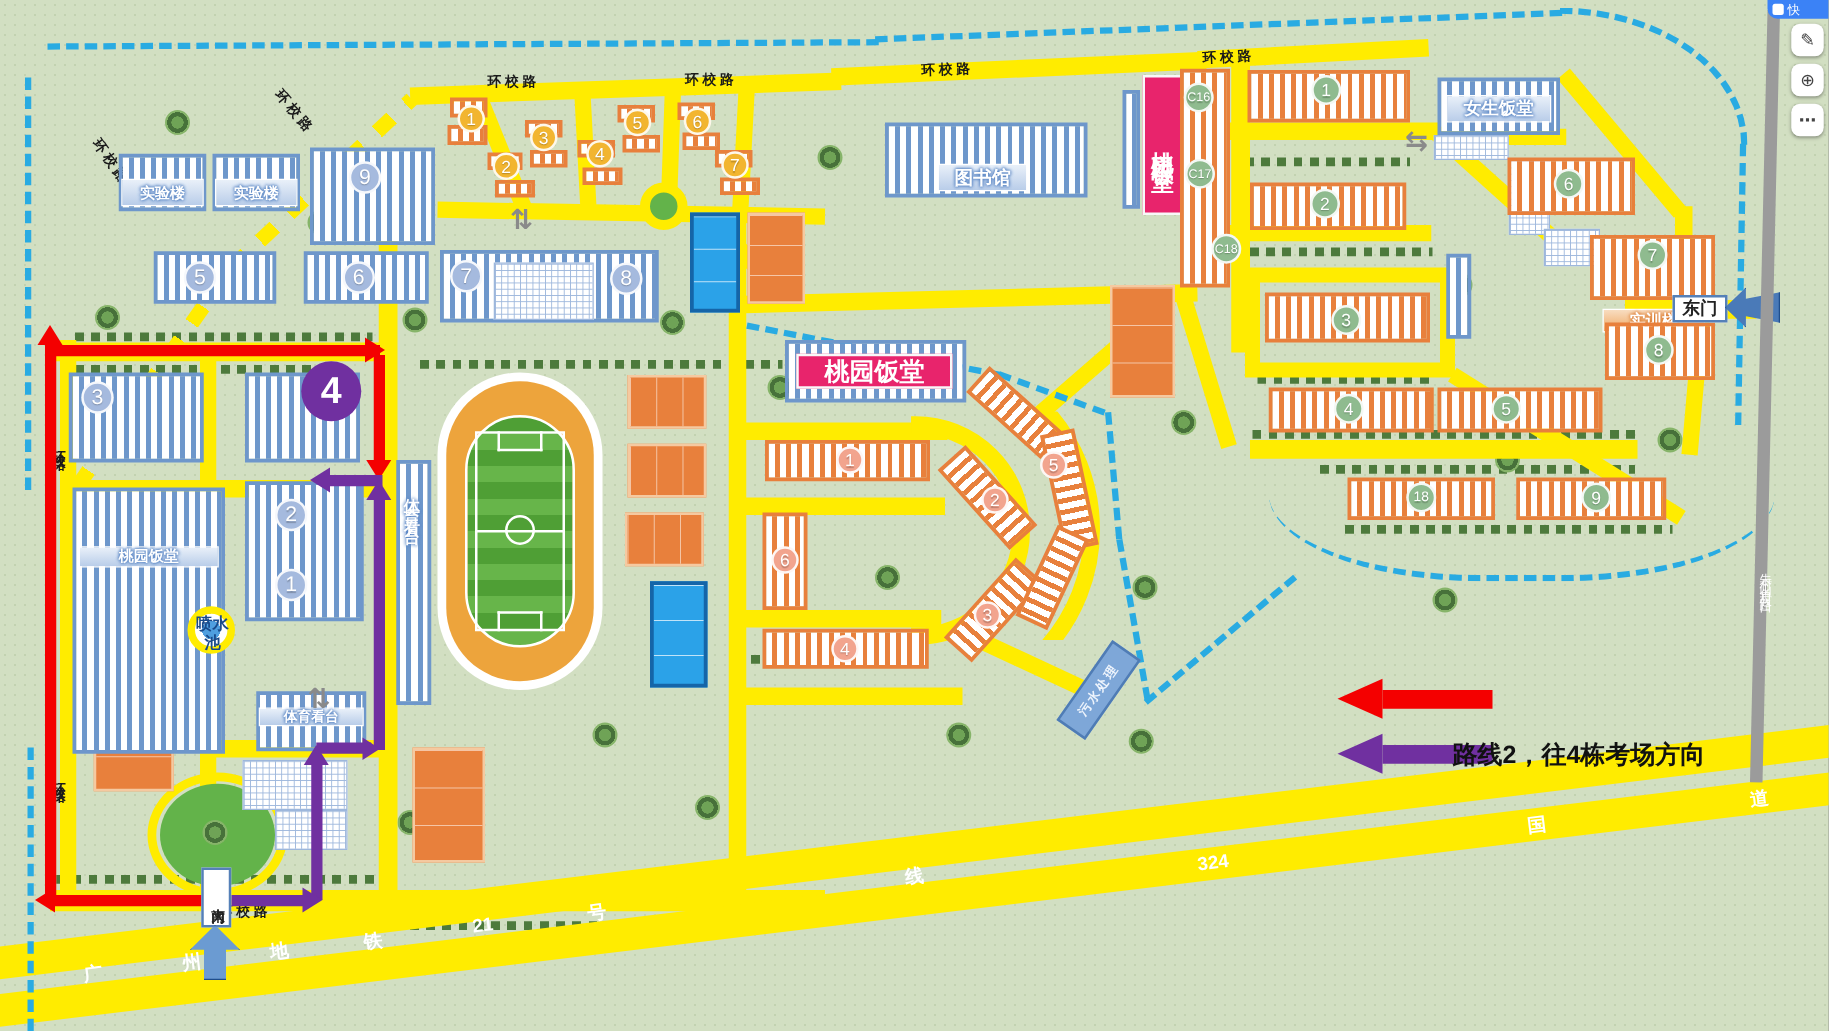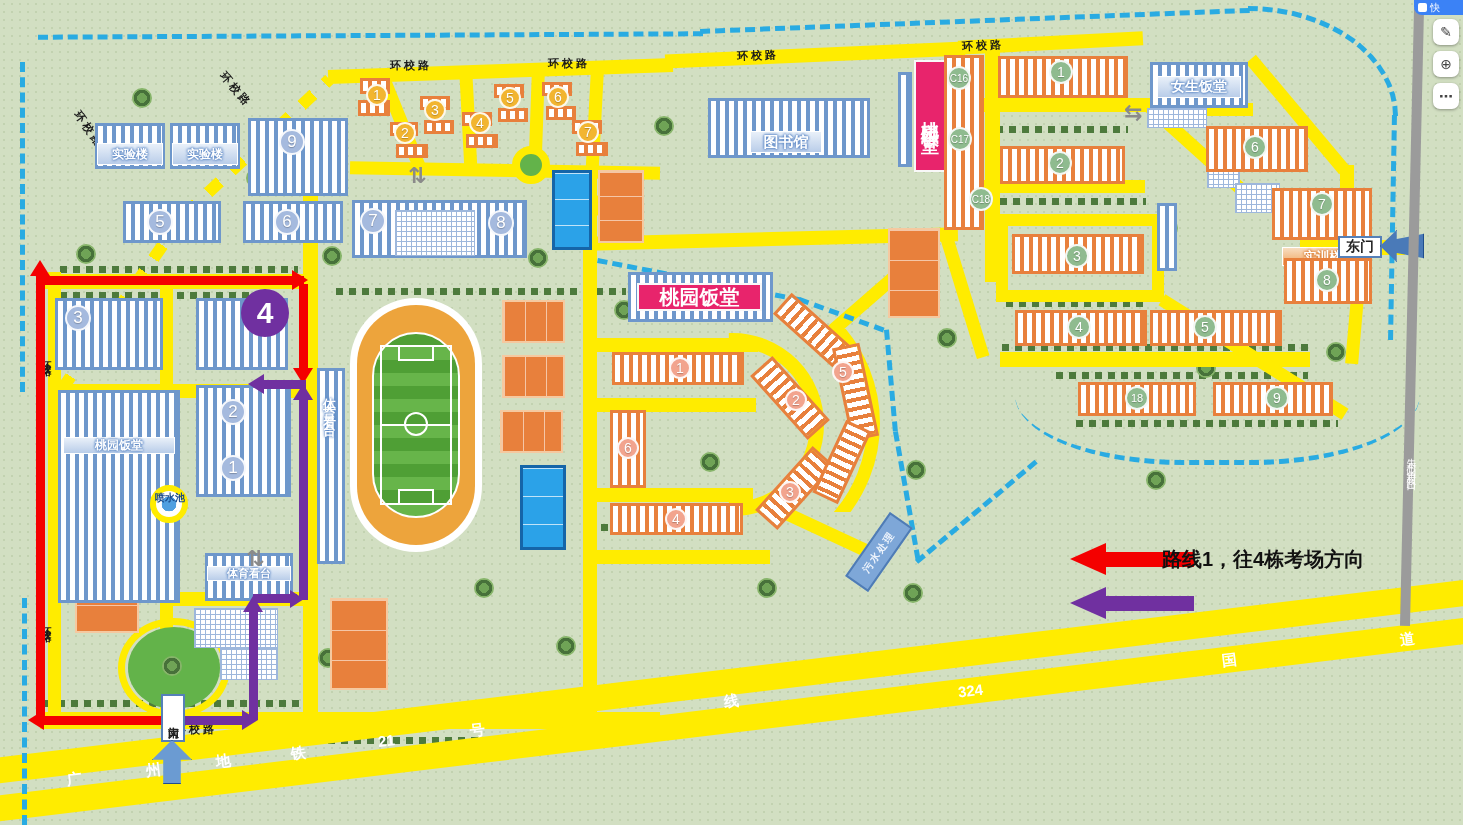--- a/index.html
+++ b/index.html
@@ -184,21 +184,21 @@
   <div class="a comb-blue" style="left:196px;top:298px;width:92px;height:72px"></div>
   <div class="a comb-blue" style="left:58px;top:390px;width:122px;height:213px"></div>
   <div class="a panel" style="left:63px;top:437px;width:112px;height:17px;font-size:12px">桃园饭堂</div>
   <div class="a comb-blue" style="left:196px;top:385px;width:95px;height:112px"></div>
   <div class="a comb-blue" style="left:205px;top:553px;width:88px;height:48px"></div>
   <div class="a panel" style="left:207px;top:566px;width:84px;height:15px;font-size:11px">体育看台</div>
   <div class="a comb-blue" style="left:317px;top:368px;width:28px;height:196px"></div>
   <div class="a vtext" style="left:320px;top:388px;font-size:13px;font-weight:bold;color:#fff;text-shadow:0 0 3px #5b87c5,0 0 3px #5b87c5;letter-spacing:8px">体育看台</div>
 
   <div class="a" style="left:150px;top:485px;width:38px;height:38px;border:6px solid #ffec00;border-radius:50%;background:radial-gradient(circle,#4f9fe0 0 40%,#fff 41%)"></div>
-  <div class="a" style="left:154px;top:492px;width:32px;font-size:10px;font-weight:bold;color:#1a4a8a;text-align:center;line-height:1.15">喷水池</div>
+  <div class="a" style="left:154px;top:492px;width:32px;font-size:13px;font-weight:bold;color:#1a4a8a;text-align:center;line-height:1.15">喷水池</div>
 
   <div class="a badge blue" style="left:279px;top:129px">9</div>
   <div class="a badge blue" style="left:147px;top:209px">5</div>
   <div class="a badge blue" style="left:274px;top:209px">6</div>
   <div class="a badge blue" style="left:360px;top:208px">7</div>
   <div class="a badge blue" style="left:488px;top:210px">8</div>
   <div class="a badge blue" style="left:65px;top:305px">3</div>
   <div class="a badge blue" style="left:220px;top:399px">2</div>
   <div class="a badge blue" style="left:220px;top:455px">1</div>
 
@@ -306,23 +306,23 @@
 
   <div class="a" style="left:241px;top:289px;width:48px;height:48px;border-radius:50%;background:#7030a0;display:flex;align-items:center;justify-content:center;color:#fff;font-weight:bold;font-size:30px;z-index:5">4</div>
 
   <div class="a" style="left:1338px;top:236px;width:44px;height:22px;background:#fff;border:2px solid #5580b8;display:flex;align-items:center;justify-content:center;font-size:14px;font-weight:bold;color:#222">东门</div>
   <div class="a" style="left:1380px;top:230px;width:44px;height:32px;background:#4a7ab8;border:1px solid #1f4e8c;clip-path:polygon(0 50%,38% 0,38% 28%,100% 12%,100% 88%,38% 72%,38% 100%)"></div>
   <div class="a vtext" style="left:161px;top:694px;width:24px;height:48px;background:#fff;border:2px solid #5580b8;font-size:11px;font-weight:bold;color:#222;display:flex;align-items:center;justify-content:center">南大门</div>
   <div class="a" style="left:152px;top:740px;width:40px;height:44px;background:#6b9bd2;border:1px solid #1f4e8c;clip-path:polygon(50% 0,100% 45%,72% 45%,72% 100%,28% 100%,28% 45%,0 45%)"></div>
 
   <div class="a" style="left:1106px;top:552px;width:88px;height:15px;background:#f40000"></div>
   <div class="a arr" style="left:1070px;top:543px;border-top:16px solid transparent;border-bottom:16px solid transparent;border-right:36px solid #f40000"></div>
-  <div class="a" style="left:1162px;top:546px;font-size:20px;font-weight:bold;color:#111;white-space:nowrap">路线1，往4栋考场方向</div>
   <div class="a" style="left:1106px;top:596px;width:88px;height:15px;background:#7030a0"></div>
   <div class="a arr" style="left:1070px;top:587px;border-top:16px solid transparent;border-bottom:16px solid transparent;border-right:36px solid #7030a0"></div>
+  <div class="a" style="left:1162px;top:590px;font-size:20px;font-weight:bold;color:#111;white-space:nowrap">路线2，往4栋考场方向</div>
 
   <div class="a" style="left:67px;top:770px;color:#fff;font-weight:bold;font-size:15px;transform:rotate(-7deg)">广</div>
   <div class="a" style="left:146px;top:761px;color:#fff;font-weight:bold;font-size:15px;transform:rotate(-7deg)">州</div>
   <div class="a" style="left:216px;top:752px;color:#fff;font-weight:bold;font-size:15px;transform:rotate(-7deg)">地</div>
   <div class="a" style="left:291px;top:744px;color:#fff;font-weight:bold;font-size:15px;transform:rotate(-7deg)">铁</div>
   <div class="a" style="left:378px;top:732px;color:#fff;font-weight:bold;font-size:15px;transform:rotate(-7deg)">21</div>
   <div class="a" style="left:470px;top:721px;color:#fff;font-weight:bold;font-size:15px;transform:rotate(-7deg)">号</div>
   <div class="a" style="left:724px;top:692px;color:#fff;font-weight:bold;font-size:15px;transform:rotate(-7deg)">线</div>
   <div class="a" style="left:958px;top:682px;color:#fff;font-weight:bold;font-size:15px;transform:rotate(-7deg)">324</div>
   <div class="a" style="left:1222px;top:651px;color:#fff;font-weight:bold;font-size:15px;transform:rotate(-7deg)">国</div>

